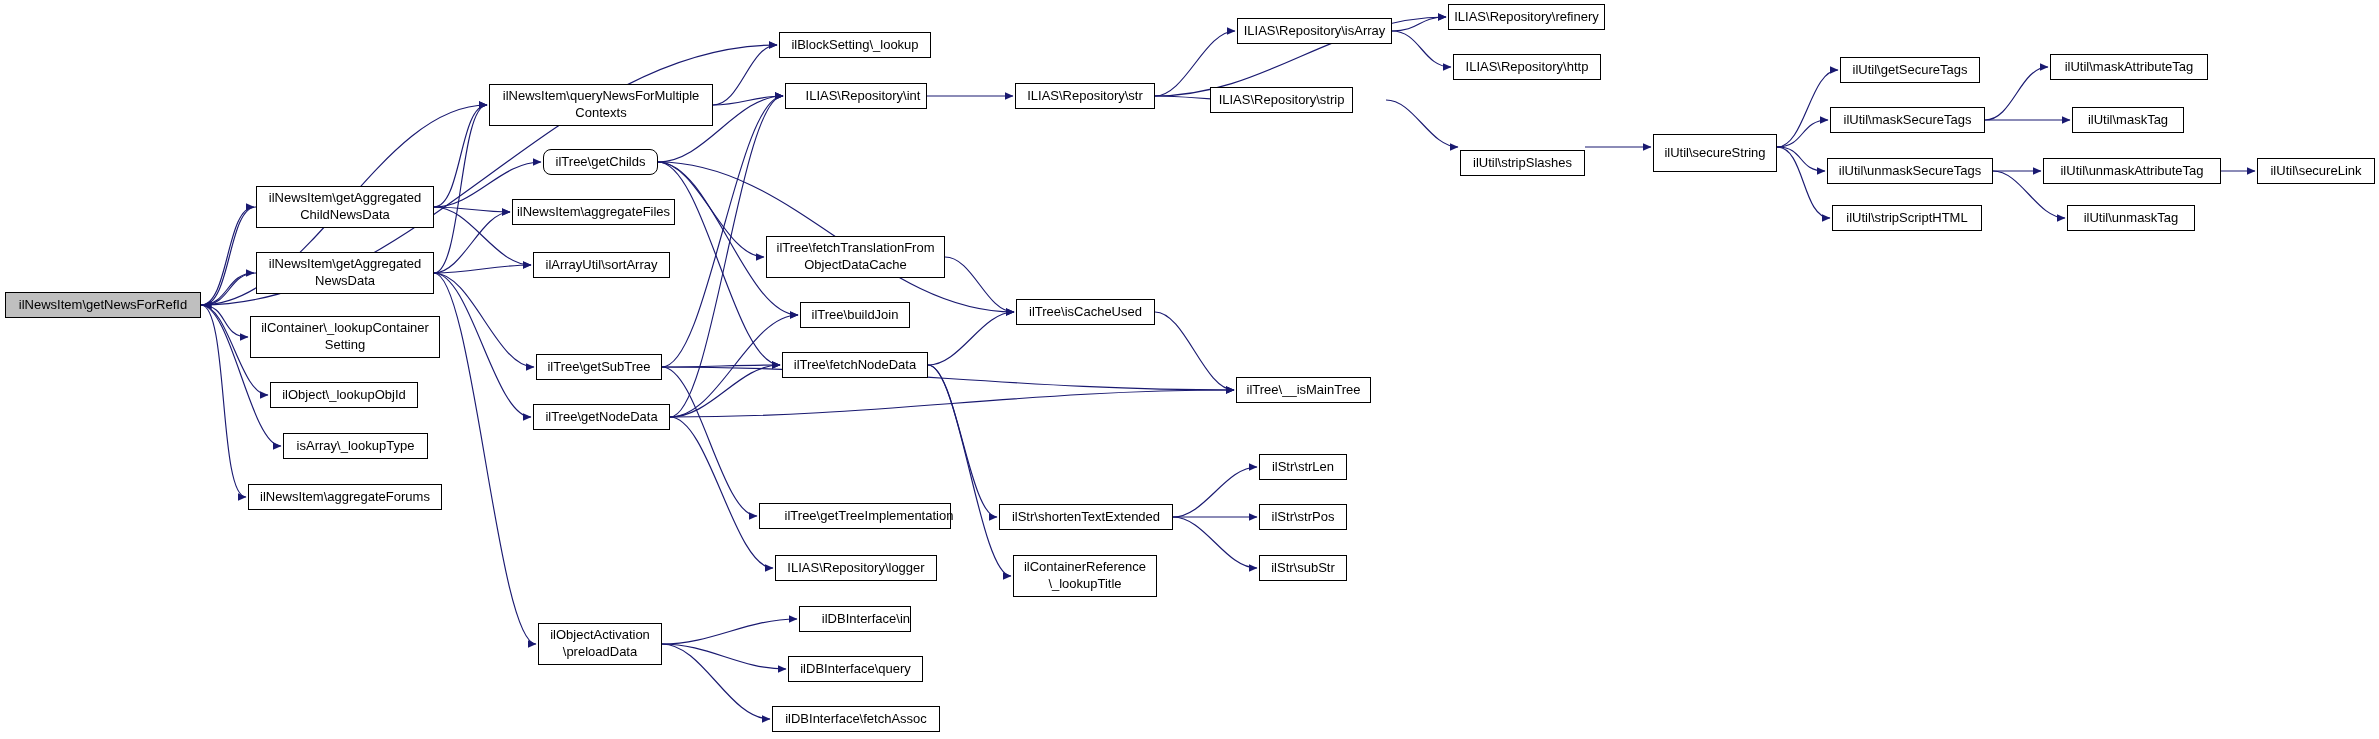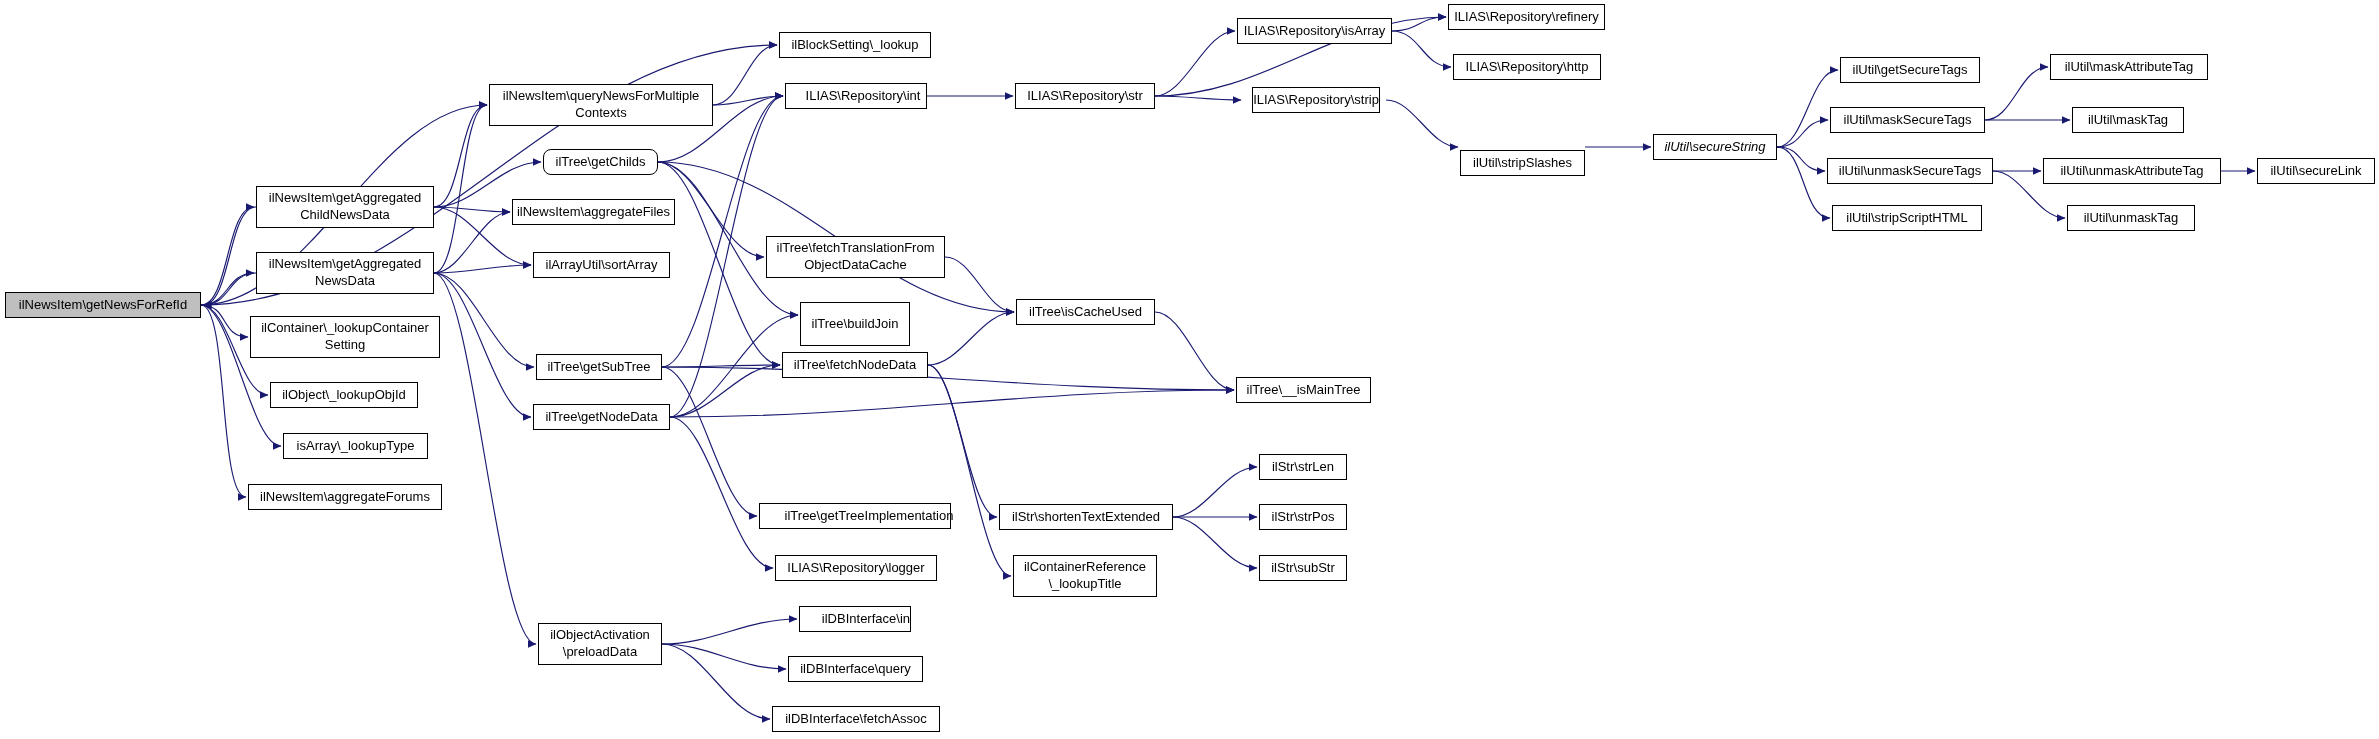--- a/index.html
+++ b/index.html
@@ -157,21 +157,21 @@
         <span>ilTree\getNodeData</span>
       </div>
       <div class="node" style="left: 538px; top: 623px; width: 124px; height: 42px;">
         <span>ilObjectActivation</span>
         <span>\preloadData</span>
       </div>
       <div class="node" style="left: 766px; top: 236px; width: 179px; height: 42px;">
         <span>ilTree\fetchTranslationFrom</span>
         <span>ObjectDataCache</span>
       </div>
-      <div class="node" style="left: 800px; top: 302px; width: 110px; height: 44px;">
+      <div class="node" style="left: 800px; top: 302px; width: 110px; height: 26px;">
         <span>ilTree\buildJoin</span>
       </div>
       <div class="node" style="left: 782px; top: 352px; width: 146px; height: 26px;">
         <span>ilTree\fetchNodeData</span>
       </div>
       <div class="node" style="left: 1016px; top: 299px; width: 139px; height: 26px;">
         <span>ilTree\isCacheUsed</span>
       </div>
       <div class="node" style="left: 1236px; top: 377px; width: 135px; height: 26px;">
         <span>ilTree\__isMainTree</span>
@@ -212,27 +212,27 @@
       </div>
       <div class="node" style="left: 1237px; top: 18px; width: 155px; height: 26px;">
         <span>ILIAS\Repository\isArray</span>
       </div>
       <div class="node" style="left: 1448px; top: 4px; width: 157px; height: 26px;">
         <span>ILIAS\Repository\refinery</span>
       </div>
       <div class="node" style="left: 1453px; top: 54px; width: 148px; height: 26px;">
         <span>ILIAS\Repository\http</span>
       </div>
-      <div class="node" style="left: 1252px; top: 87px; width: 128px; height: 26px;">
+      <div class="node" style="left: 1210px; top: 87px; width: 143px; height: 26px;">
         <span>ILIAS\Repository\strip</span>
       </div>
       <div class="node" style="left: 1460px; top: 150px; width: 125px; height: 26px;">
         <span>ilUtil\stripSlashes</span>
       </div>
-      <div class="node" style="left: 1653px; top: 134px; width: 124px; height: 26px; font-style: italic;">
+      <div class="node" style="left: 1653px; top: 134px; width: 124px; height: 38px;">
         <span>ilUtil\secureString</span>
       </div>
       <div class="node" style="left: 1840px; top: 57px; width: 140px; height: 26px;">
         <span>ilUtil\getSecureTags</span>
       </div>
       <div class="node" style="left: 1830px; top: 107px; width: 155px; height: 26px;">
         <span>ilUtil\maskSecureTags</span>
       </div>
       <div class="node" style="left: 1827px; top: 158px; width: 166px; height: 26px;">
         <span>ilUtil\unmaskSecureTags</span>

